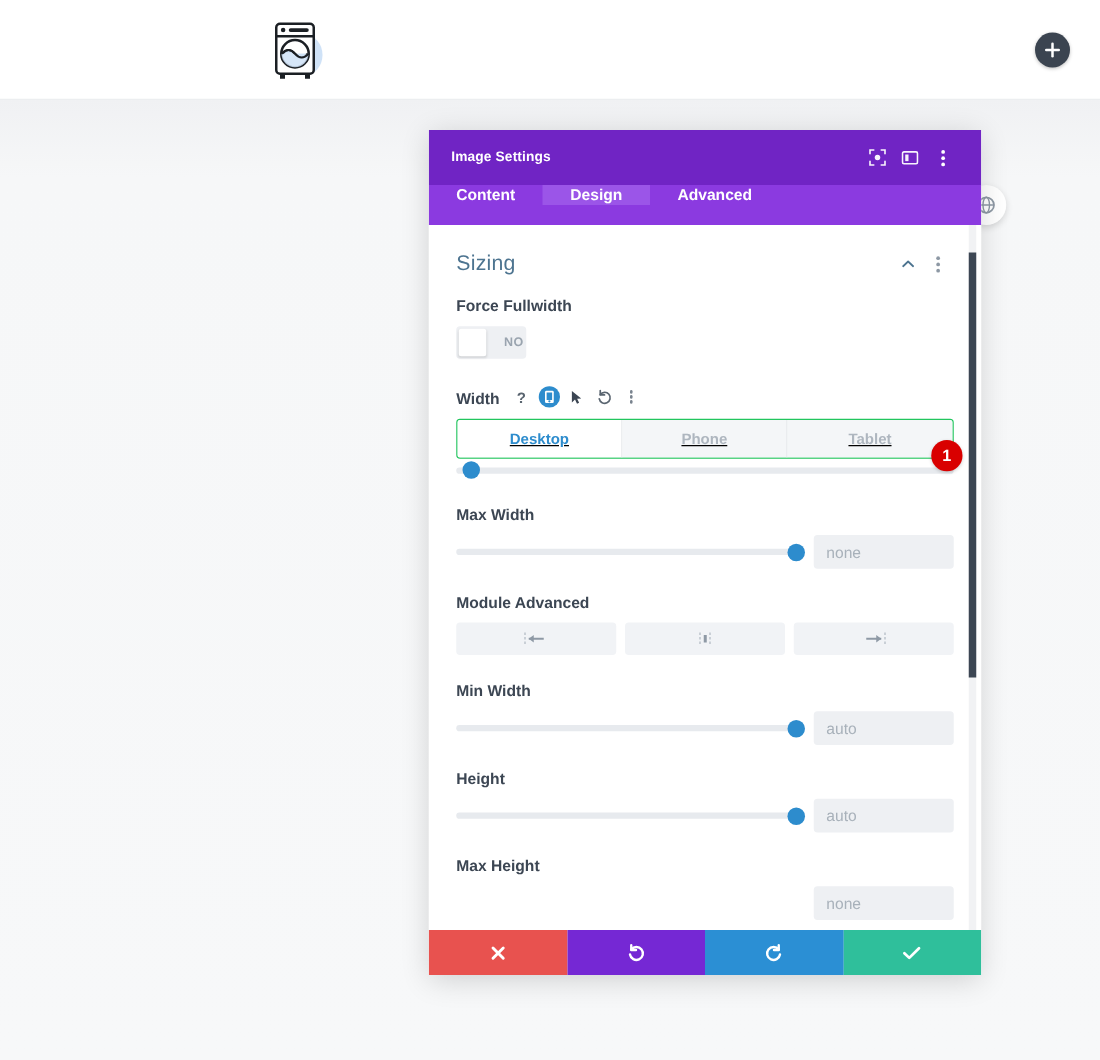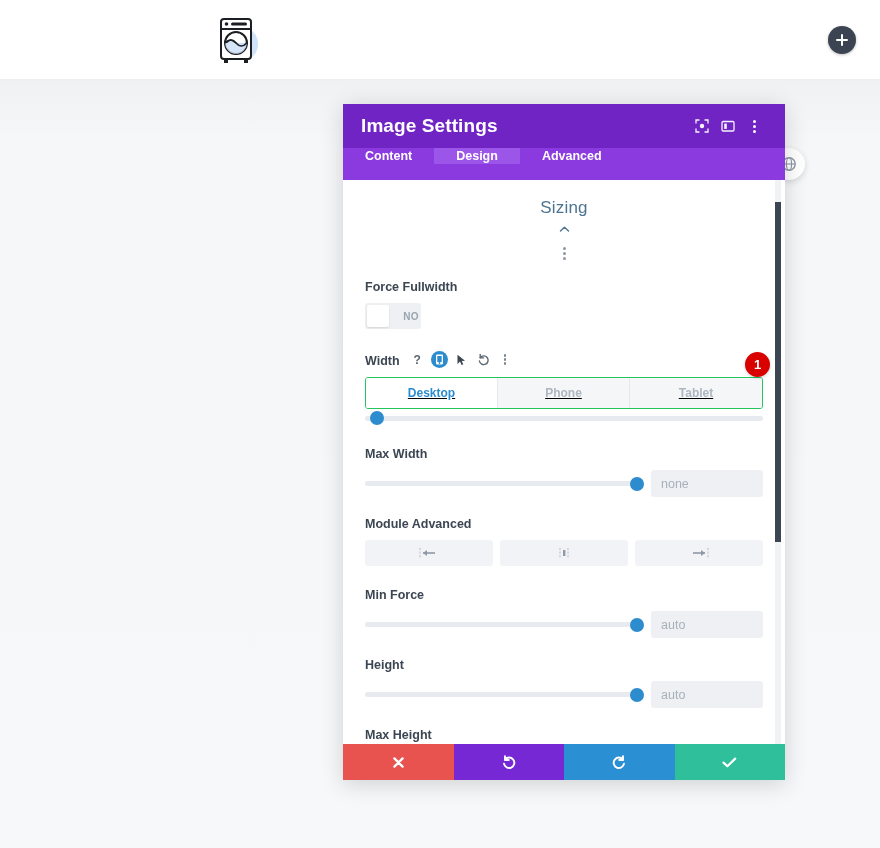--- a/index.html
+++ b/index.html
@@ -87,21 +87,21 @@
   #modal-header {
     height: 44px;
     background: #7024c4;
     display: flex;
     align-items: center;
     padding: 0 18px;
     flex: 0 0 auto;
   }
   #modal-title {
     color: #ffffff;
-    font-size: 19px;
+    font-size: 11px;
     font-weight: bold;
     letter-spacing: .1px;
     flex: 1 1 auto;
   }
   .hdr-icon {
     width: 26px; height: 26px;
     display: flex; align-items: center; justify-content: center;
     cursor: pointer;
     opacity: .95;
   }
@@ -160,21 +160,20 @@
     border-radius: 0;
     z-index: 4;
     cursor: pointer;
   }
 
   
   .section-head {
     display: flex;
     align-items: center;
     padding: 18px 0 14px 0;
-    flex-direction: column;
   }
   .section-title {
     font-size: 17px;
     color: #4d7490;
     flex: 1 1 auto;
     letter-spacing: .2px;
   }
   .chev {
     width: 22px; height: 22px;
     display: flex; align-items: center; justify-content: center;
@@ -533,21 +532,21 @@
               <line x1="20" y1="1" x2="20" y2="11" stroke="#c3cad2" stroke-width="1.4" stroke-dasharray="2 1.6"></line>
               <line x1="5" y1="6" x2="17" y2="6" stroke="#8e99a5" stroke-width="1.6"></line>
               <path d="M17 6 L13 3 L13 9 Z" fill="#8e99a5"></path>
             </svg>
           </div>
         </div>
       </div>
 
       <div class="field">
         <div class="field-label">
-          <span class="lbl-text">Min Force</span>
+          <span class="lbl-text">Min Width</span>
         </div>
         <div class="slider-row">
           <div class="slider">
             <div class="track"></div>
             <div class="thumb" style="left:100%;"></div>
           </div>
           <div class="value-box placeholder">auto</div>
         </div>
       </div>
 

